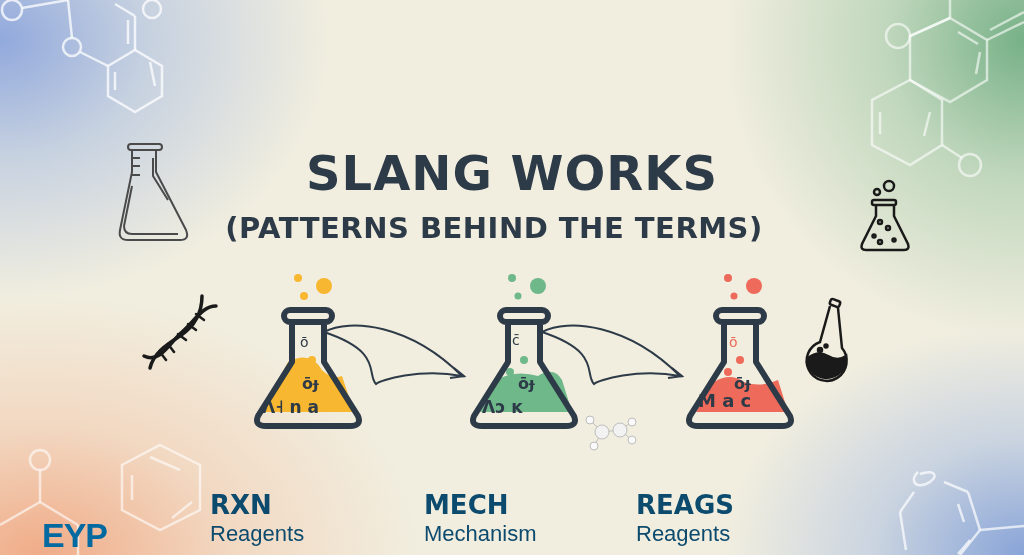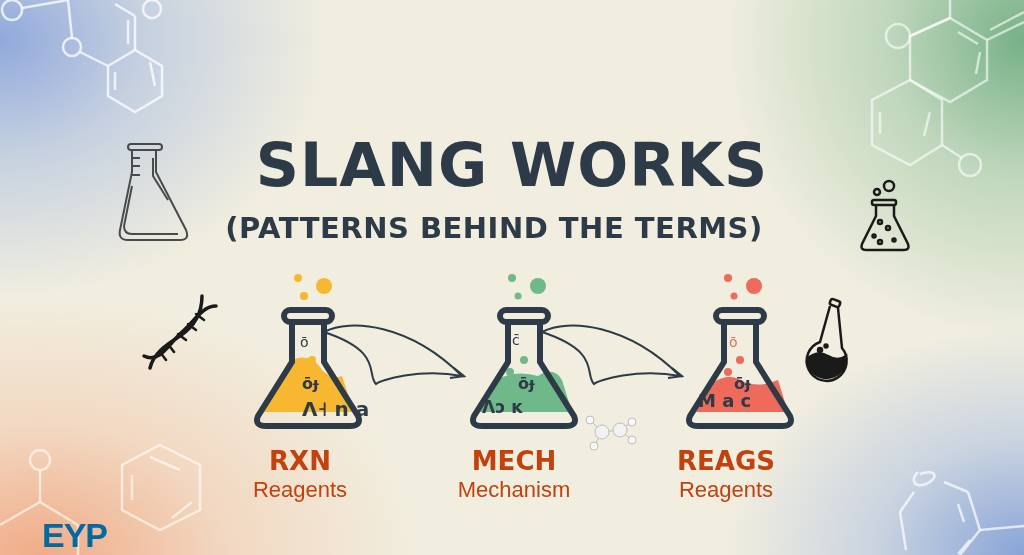--- a/index.html
+++ b/index.html
@@ -6,23 +6,23 @@
   body{width:1024px;height:555px;overflow:hidden;position:relative;font-family:"DejaVu Sans","Liberation Sans",sans-serif;}
   .canvas{position:absolute;inset:0;background:#f1eedf;overflow:hidden;}
   .bg-layer{position:absolute;inset:0;}
   .bg-tl{background:radial-gradient(ellipse 330px 260px at 0px 40px, rgba(140,165,220,0.95), rgba(170,190,225,0.6) 45%, rgba(241,238,223,0) 100%);}
   .bg-tr{background:radial-gradient(ellipse 300px 300px at 1024px 40px, rgba(105,170,125,0.9), rgba(150,195,160,0.55) 45%, rgba(241,238,223,0) 100%);}
   .bg-bl{background:radial-gradient(ellipse 380px 260px at 40px 555px, rgba(240,160,120,0.85), rgba(243,195,165,0.5) 50%, rgba(241,238,223,0) 100%);}
   .bg-br{background:radial-gradient(ellipse 300px 230px at 1024px 555px, rgba(130,160,215,0.95), rgba(170,190,225,0.55) 50%, rgba(241,238,223,0) 100%);}
   svg.deco{position:absolute;overflow:visible;}
   .title{position:absolute;left:0;width:1024px;text-align:center;color:#2d3a47;font-family:"DejaVu Sans","Liberation Sans",sans-serif;font-weight:bold;letter-spacing:1px;margin:0;}
   .t1{top:56px;font-size:70px;line-height:74px;}
-  .t2{top:128px;font-size:60px;line-height:74px;}
+  .t2{top:136px;font-size:48px;line-height:74px;}
   .sub{position:absolute;top:210px;left:0;width:988px;text-align:center;color:#2d3a47;font-weight:bold;font-size:29px;line-height:36px;letter-spacing:0.5px;}
-  .term{position:absolute;width:180px;text-align:center;color:#c2410c;}
+  .term{position:absolute;width:180px;color:#0c4a6e;margin-top:44px;}
   .term .abbr{font-weight:bold;font-size:26px;line-height:30px;display:block;}
   .term .full{font-size:22px;line-height:28px;display:block;font-family:"Liberation Sans",sans-serif;}
   .logo{position:absolute;left:42px;top:518px;font-family:"Liberation Sans",sans-serif;font-weight:bold;font-size:34px;letter-spacing:-1px;color:#0369a1;line-height:34px;}
 </style>
 </head>
 <body>
 
 <div class="canvas">
   <div class="bg-layer bg-tl"></div>
   <div class="bg-layer bg-tr"></div>
@@ -157,21 +157,21 @@
       <circle cx="60" cy="26" r="3.5" fill="#ee6a5a"></circle>
     <path d="M22 142 L40 112 Q56 102 70 112 Q86 118 104 110 L114 142 Z" fill="#ee6a5a"></path>
     <circle cx="66" cy="90" r="4" fill="#ee6a5a"></circle>
       <circle cx="54" cy="102" r="4" fill="#ee6a5a"></circle>
     <rect x="42" y="40" width="48" height="12" rx="6" fill="none" stroke="#2d3a47" stroke-width="6"></rect>
     <path d="M50 52 V92 L16 146 Q12 156 24 156 H108 Q120 156 116 146 L82 92 V52" fill="none" stroke="#2d3a47" stroke-width="6" stroke-linejoin="round"></path>
   </svg>
 
   <div style="position:absolute;left:300px;top:334px;font-size:14px;color:#2d3a47;">ō</div>
   <div style="position:absolute;left:302px;top:374px;font-size:16px;font-weight:bold;color:#2d3a47;">ōɟ</div>
-  <div style="position:absolute;left:262px;top:397px;font-size:20px;font-weight:bold;color:#2d3a47;white-space:pre;margin-left:40px;">Ʌ˧ n a</div>
+  <div style="position:absolute;left:262px;top:397px;font-size:17px;font-weight:bold;color:#2d3a47;white-space:pre;">Ʌ˧ n a</div>
   <div style="position:absolute;left:512px;top:332px;font-size:14px;color:#2d3a47;">c̄</div>
   <div style="position:absolute;left:518px;top:374px;font-size:16px;font-weight:bold;color:#2d3a47;">ōɟ</div>
   <div style="position:absolute;left:482px;top:397px;font-size:17px;font-weight:bold;color:#2d3a47;white-space:pre;">Ʌɔ ĸ</div>
   <div style="position:absolute;left:729px;top:334px;font-size:14px;color:#ee6a5a;">ō</div>
   <div style="position:absolute;left:734px;top:374px;font-size:16px;font-weight:bold;color:#2d3a47;">ōɟ</div>
   <div style="position:absolute;left:698px;top:390px;font-size:18px;font-weight:bold;color:#2d3a47;white-space:pre;">M a c</div>
 
   <svg class="deco" style="left:320px;top:320px" width="160" height="70" viewBox="0 0 160 70" fill="none" stroke="#2d3a47" stroke-width="2">
     <path d="M4 12 C30 -2, 90 4, 142 56 C100 48, 60 60, 56 64 C46 54, 64 32, 4 12Z"></path>
     <path d="M134 48 L144 56 L130 58"></path>

